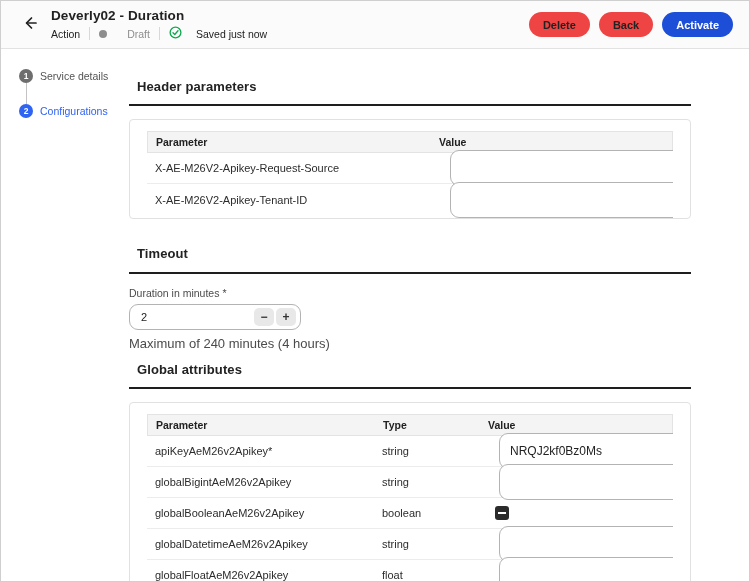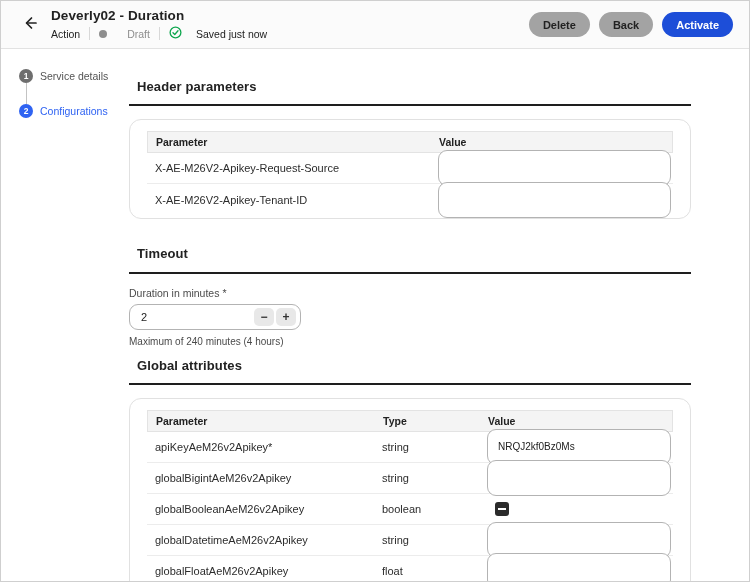--- a/index.html
+++ b/index.html
@@ -21,21 +21,21 @@
   .page-title { font-size:13.5px; font-weight:bold; line-height:1.15; letter-spacing:.1px; }
   .sub-row { display:flex; align-items:center; gap:9px; font-size:10.5px; margin-top:3px; color:#222; }
   .vdiv { width:1px; height:13px; background:#d8d8d8; }
   .draft-chip { display:flex; align-items:center; gap:20px; color:#8e8e8e;justify-content:space-between; }
   .draft-dot { width:8px; height:8px; border-radius:50%; background:#8e8e8e; }
   .saved-chip { display:flex; align-items:center; gap:14px; }
   .topbar-actions { margin-left:auto; display:flex; gap:9px; align-items:center; }
   .btn {
     border:none; border-radius:14px; height:25px; padding:0 14px;
     font-family:"Liberation Sans", sans-serif; font-size:11px; font-weight:bold;
-    background:#a3a3a3; color:#222; cursor:pointer;
+    background:#ef4444; color:#222; cursor:pointer;
   }
   .btn.primary { background:#1d4ed8; color:#fff; }
 
   
   .layout { display:flex; align-items:flex-start; }
   .sidebar { width:128px; flex-shrink:0; padding:20px 0 0 18px; }
   .step { display:flex; align-items:center; gap:7px; font-size:10.5px; color:#545454; cursor:pointer; }
   .step-circle {
     width:14px; height:14px; border-radius:50%; background:#6e6e6e; color:#fff;
     font-size:8.5px; font-weight:bold; display:flex; align-items:center; justify-content:center;
@@ -43,43 +43,43 @@
   }
   .step.active { color:#2f63f2; }
   .step.active .step-circle { background:#2f63f2; }
   .step-connector { width:1px; height:21px; background:#c3c3c3; margin:0 0 0 6.5px; }
 
   .main { width:562px; padding-top:31px; }
   .section-title { font-size:13px; font-weight:bold; line-height:1.1; letter-spacing:.1px;margin-left:8px; }
   .rule { height:2px; background:#1e1e1e; margin-top:10px; }
 
   .card {
-    border:1px solid #e1e1e1; border-radius:12px; margin-top:13px;
+    border:1px solid #e1e1e1; border-radius:4px; margin-top:13px;
     padding:11px 17px 3px 17px; background:#fff;
   }
   .tbl { width:100%; }
   .thead {
     display:grid; background:#f4f4f4; border:1px solid #e3e3e3;
     height:22px; align-items:center; font-size:10.5px; font-weight:bold;
   }
   .thead > span { padding-left:8px; }
   .trow {
     display:grid; align-items:center; height:31px; border-bottom:1px solid #ececec;
     font-size:11px; color:#2c2c2c;
   }
   .trow:last-child { border-bottom:none; }
   .tbl.keep-last-divider .trow:last-child { border-bottom:1px solid #ececec; }
   .trow > .cell { padding-left:8px; overflow:hidden; white-space:nowrap; }
   .cols-2 { grid-template-columns:283px 1fr; }
   .cols-3 { grid-template-columns:227px 105px 1fr; }
 
   .text-input {
     width:100%; height:36px; border:1px solid #b3b3b3; border-radius:9px;
-    padding:0 10px; font-family:"Liberation Sans", sans-serif; font-size:10px; color:#222;
-    background:#fff; outline:none;
+    padding:0 10px; font-family:"Liberation Sans", sans-serif; font-size:12px; color:#222;
+    background:#fff; outline:none;margin-left:12px;
   }
   .cell-input { padding-right:2px; }
 
   
   .checkbox-ind {
     width:14px; height:14px; background:#2b2b2b; border-radius:3px; margin-left:8px;
     position:relative; cursor:pointer;
   }
   .checkbox-ind::after {
     content:""; position:absolute; left:3px; top:6px; width:8px; height:2px; background:#fff;
@@ -91,21 +91,21 @@
     margin-top:5px; width:172px; height:26px; border:1px solid #b3b3b3; border-radius:9px;
     display:flex; align-items:center; padding:0 4px 0 11px; background:#fff;
   }
   .stepper-value { flex:1; font-size:11px; color:#222; }
   .step-btn {
     width:20px; height:18px; border:none; border-radius:5px; background:#e8e8e8;
     font-family:"Liberation Sans", sans-serif; font-size:12px; font-weight:bold; color:#333;
     display:flex; align-items:center; justify-content:center; cursor:pointer; margin-left:2px;
     padding:0; line-height:1;
   }
-  .helper-text { font-size:10px; color:#4b4b4b; margin-top:6px; }
+  .helper-text { font-size:13px; color:#4b4b4b; margin-top:6px; }
 
   .section-gap-lg { margin-top:28px; }
   .section-gap-md { margin-top:12px; }
   .global-card { min-height:210px; }
 </style>
 </head>
 <body>
 
 <div class="viewport">
 

